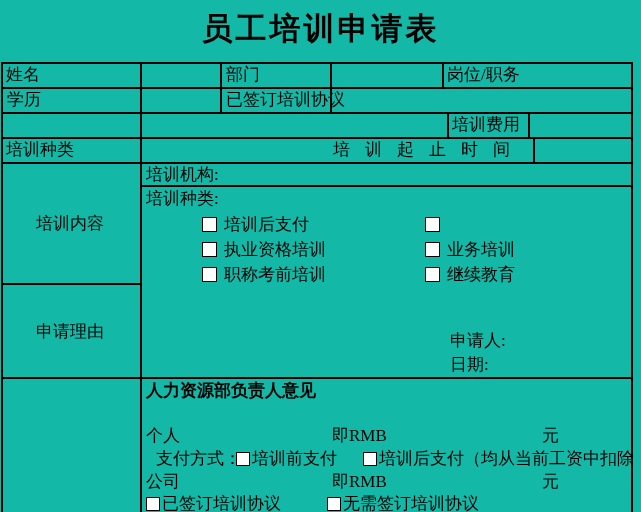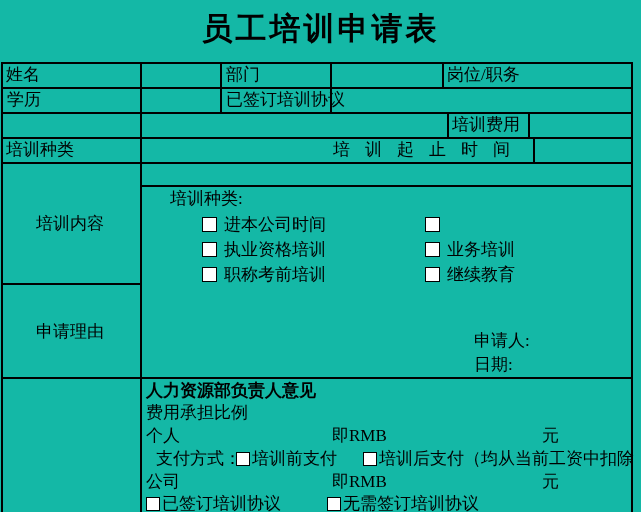--- a/index.html
+++ b/index.html
@@ -3,21 +3,21 @@
 <meta charset="utf-8">
 <style>
   html,body{margin:0;padding:0;background:#fff;}
   .page{position:relative;width:641px;height:512px;background:#14b8a6;overflow:hidden;
         font-family:"Liberation Serif","DejaVu Serif",serif;color:#000;}
   .title{position:absolute;top:8px;left:0;width:100%;text-align:center;
          font-size:31px;font-weight:bold;letter-spacing:3px;}
   .ln{position:absolute;background:#000;}
   .lbl{position:absolute;font-size:17px;line-height:25px;white-space:nowrap;}
   .lh22{line-height:22px;}
-  .lh24{line-height:24px;margin-left:24px;}
+  .lh24{line-height:24px;}
   .bold{font-weight:bold;font-size:17px;}
   .spaced{letter-spacing:15px;}
   .vbox{position:absolute;display:flex;align-items:center;justify-content:center;
         font-size:17px;white-space:nowrap;}
   .ckbox{position:absolute;width:13px;height:13px;border:1.5px solid #000;background:#fff;box-sizing:content-box;}
   .cbi{position:absolute;width:12px;height:12px;border:1px solid #000;background:#fff;box-sizing:content-box;}
   .cell{position:absolute;}
 </style>
 </head>
 <body>
@@ -62,43 +62,43 @@
   <div class="cell" style="left:530px;top:114px;width:101px;height:23px"></div>
 
   <div class="lbl" style="left:6px;top:137px">培训种类</div>
   <div class="cell" style="left:142px;top:139px;width:190px;height:23px"></div>
   <div class="lbl spaced" style="left:333px;top:137px">培训起止时间</div>
   <div class="cell" style="left:535px;top:139px;width:96px;height:23px"></div>
 
   <div class="vbox" style="left:0;top:164px;width:140px;height:119px">培训内容</div>
   <div class="vbox" style="left:0;top:285px;width:140px;height:92px">申请理由</div>
 
+  <div class="lbl lh22" style="left:146px;top:164px">培训机构:</div>
   <div class="cell" style="left:240px;top:164px;width:390px;height:21px"></div>
   <div class="lbl lh24" style="left:146px;top:187px">培训种类:</div>
 
   <span class="ckbox" style="left:202px;top:217px"></span>
-  <div class="lbl" style="left:224px;top:212px">进本公司时间</div>
+  <div class="lbl" style="left:224px;top:212px">培训后支付</div>
   <span class="ckbox" style="left:425px;top:217px"></span>
 
   <span class="ckbox" style="left:202px;top:242px"></span>
   <div class="lbl" style="left:224px;top:237px">执业资格培训</div>
   <span class="ckbox" style="left:425px;top:242px"></span>
   <div class="lbl" style="left:447px;top:237px">业务培训</div>
 
   <span class="ckbox" style="left:202px;top:267px"></span>
   <div class="lbl" style="left:224px;top:262px">职称考前培训</div>
   <span class="ckbox" style="left:425px;top:267px"></span>
   <div class="lbl" style="left:447px;top:262px">继续教育</div>
 
   <div class="cell" style="left:142px;top:285px;width:300px;height:90px"></div>
   <div class="lbl lh24" style="left:450px;top:329px">申请人:</div>
   <div class="lbl lh24" style="left:450px;top:353px">日期:</div>
 
   <div class="lbl lh22 bold" style="left:146px;top:380px">人力资源部负责人意见</div>
-  <div class="lbl lh22" style="left:146px;top:402px">费用承担比例</div>
 
   <div class="lbl lh22" style="left:146px;top:425px">个人</div>
   <div class="lbl lh22" style="left:332px;top:425px">即RMB</div>
   <div class="lbl lh22" style="left:542px;top:425px">元</div>
 
   <div class="lbl lh22" style="left:156px;top:448px">支付方式：</div>
   <span class="cbi" style="left:236px;top:452px"></span>
   <div class="lbl lh22" style="left:252px;top:448px">培训前支付</div>
   <span class="cbi" style="left:363px;top:452px"></span>
   <div class="lbl lh22" style="left:379px;top:448px">培训后支付（均从当前工资中扣除</div>

